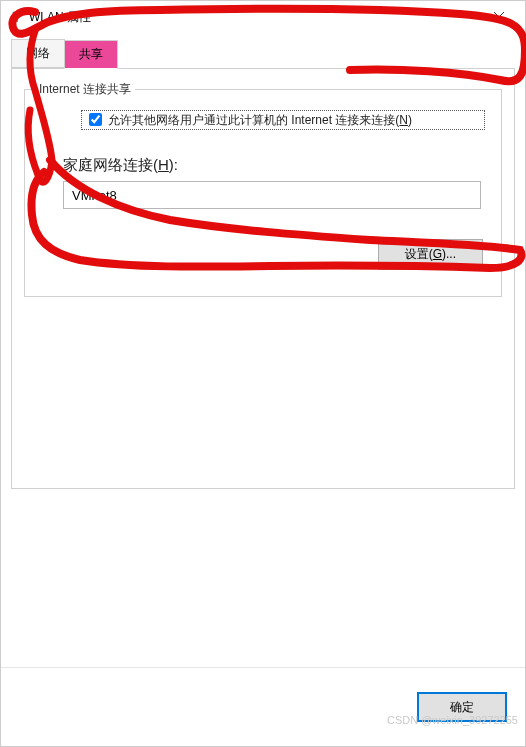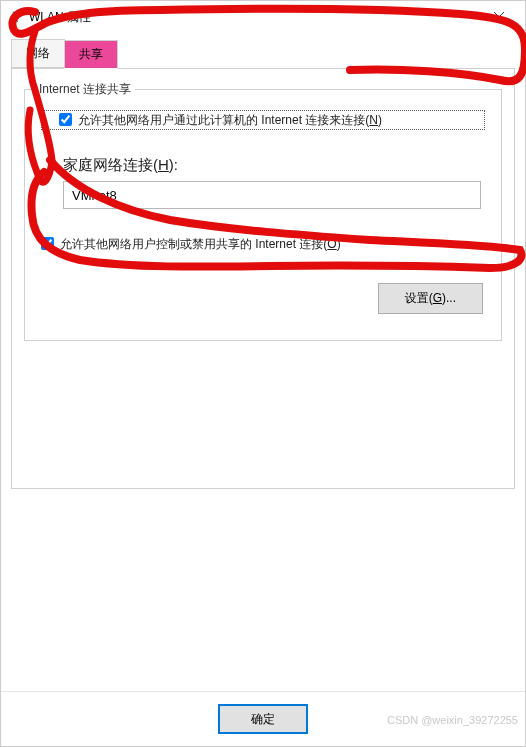--- a/index.html
+++ b/index.html
@@ -17,34 +17,34 @@
     .tabs { display: flex; position: relative; }
     .tab { padding: 5px 14px; font-size: 12px; border: 1px solid #d0d0d0; background: #f5f5f5; cursor: pointer; position: relative; margin-right: -1px; }
     .tab.active { background: #ec4899; border-bottom: 1px solid #fff; z-index: 2; top: 1px; }
     
     .tab-panel { border: 1px solid #d0d0d0; background: #fff; padding: 20px 12px; margin-top: 0; height: 421px; }
     
     .groupbox { border: 1px solid #d0d0d0; padding: 20px 16px 26px 16px; position: relative; }
     .groupbox-title { position: absolute; top: -9px; left: 10px; background: #fff; padding: 0 4px; font-size: 12px; color: #333; }
     
     .checkbox-row { display: flex; align-items: flex-start; margin-bottom: 14px; }
-    .checkbox-row.framed { outline: 1px dotted #555; outline-offset: -1px; padding: 1px 18px; }
+    .checkbox-row.framed { outline: 1px dotted #555; outline-offset: -1px; padding: 1px 8px; margin-left: 40px; }
     .cbx { width: 13px; height: 13px; margin: 2px 6px 0 0; flex-shrink: 0; cursor: pointer; }
     .chk-label { font-size: 12px; color: #222; line-height: 1.5; }
     
     .field-label { font-size: 15px; margin: 26px 0 6px 22px; color: #222; }
     .select-box { margin-left: 22px; margin-right: 4px; border: 1px solid #b7b7b7; background: #fff; height: 28px; display: flex; align-items: center; padding: 0 8px; font-size: 13px; cursor: pointer; }
     .select-box span { flex: 1; }
     
     .second-check { margin-top: 26px; }
     
     .settings-btn-row { display: flex; justify-content: flex-end; margin-top: 30px; padding-right: 2px; }
     .settings-btn { padding: 6px 26px; border: 1px solid #adadad; background: #e1e1e1; font-size: 12px; cursor: pointer; }
     
-    .dialog-buttons { display: flex; justify-content: center; gap: 10px; padding: 12px 18px; border-top: 1px solid #e6e6e6; }
+    .dialog-buttons { display: flex; justify-content: flex-end; gap: 10px; padding: 24px 18px; border-top: 1px solid #e6e6e6; }
     .dlg-btn { width: 90px; height: 30px; border: 1px solid #adadad; background: #e1e1e1; font-size: 12px; cursor: pointer; display: flex; align-items: center; justify-content: center; }
     .dlg-btn.primary { border: 2px solid #0078d7; }
     
     .watermark { position: absolute; bottom: 21px; right: 8px; font-size: 11px; color: #c9c9c9; pointer-events: none; }
     
     .annotation-svg { position: absolute; top: 0; left: 0; width: 100%; height: 100%; pointer-events: none; z-index: 100; }
     
     u { text-decoration: underline; }
   </style>
 </head>
@@ -81,24 +81,20 @@
         <div class="checkbox-row framed">
           <input type="checkbox" class="cbx" checked="" style="">
           <span class="chk-label">允许其他网络用户通过此计算机的 Internet 连接来连接(<u>N</u>)</span>
         </div>
 
         <div class="field-label">家庭网络连接(<u>H</u>):</div>
         <div class="select-box">
           <span>VMnet8</span>
         </div>
 
-        <div class="checkbox-row second-check">
-          <input type="checkbox" class="cbx" checked="" style="">
-          <span class="chk-label">允许其他网络用户控制或禁用共享的 Internet 连接(<u>O</u>)</span>
-        </div>
 
         <div class="settings-btn-row">
           <button class="settings-btn">设置(<u>G</u>)...</button>
         </div>
       </div>
     </div>
   </div>
 
   <div class="dialog-buttons">
     <div class="dlg-btn primary">确定</div>

